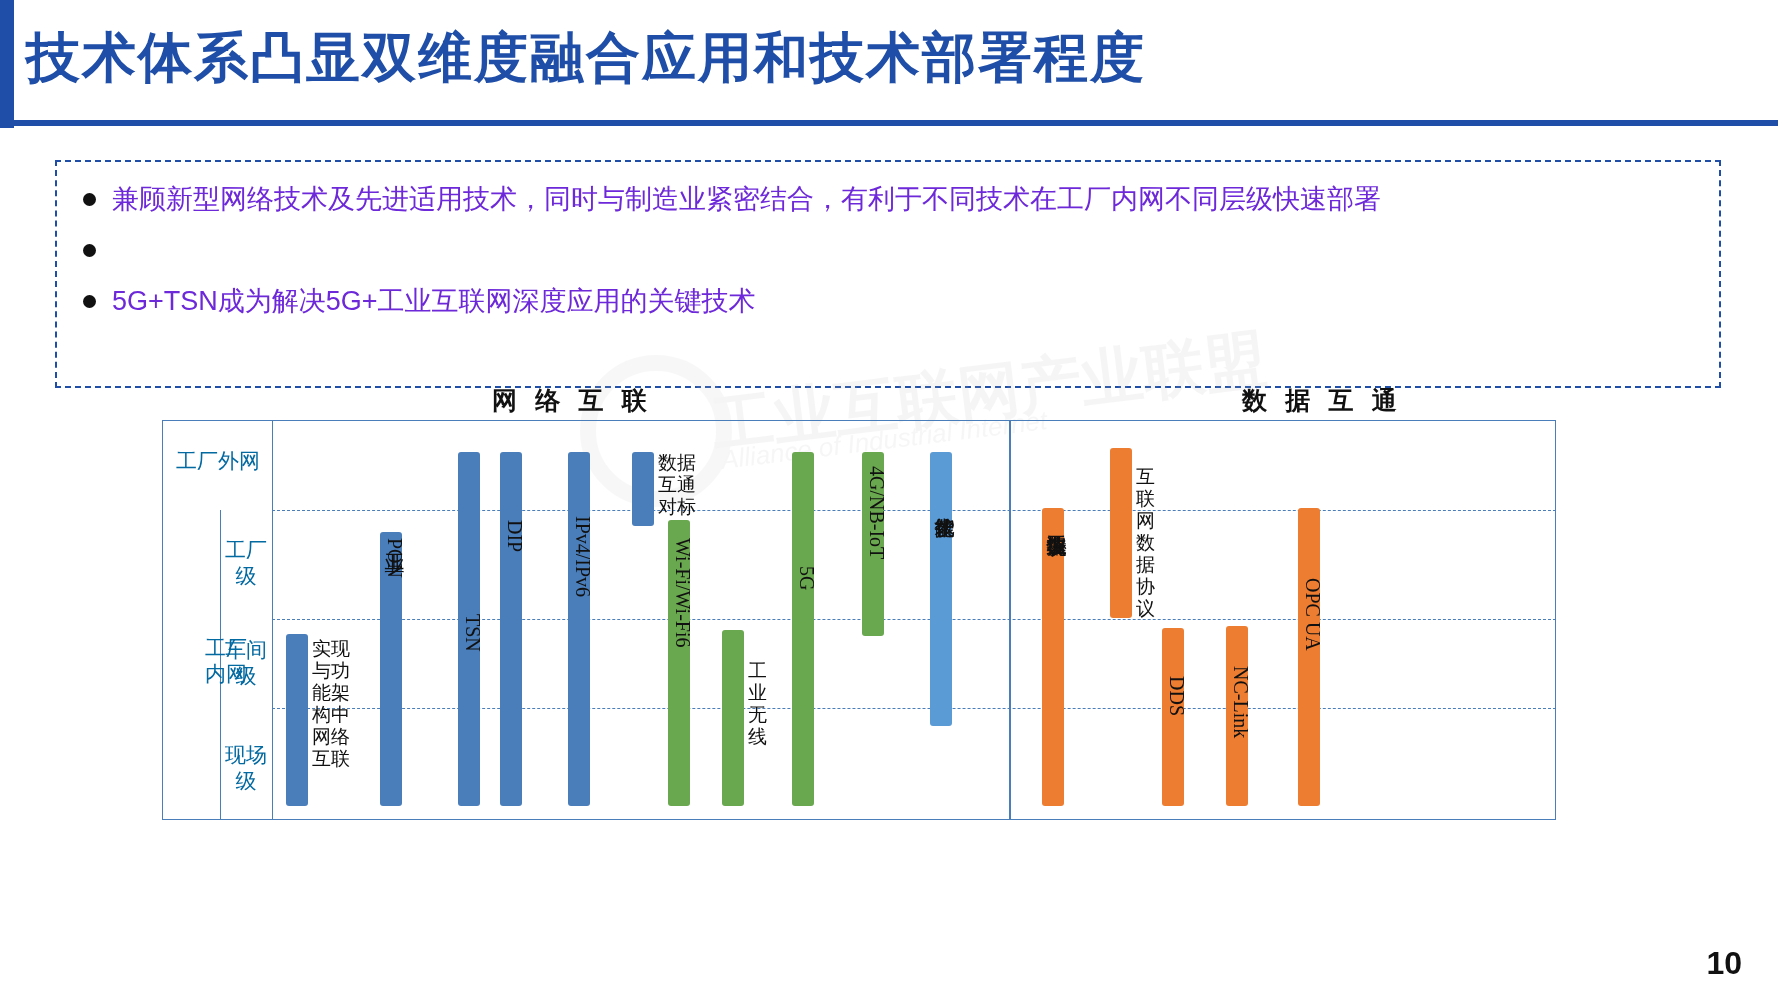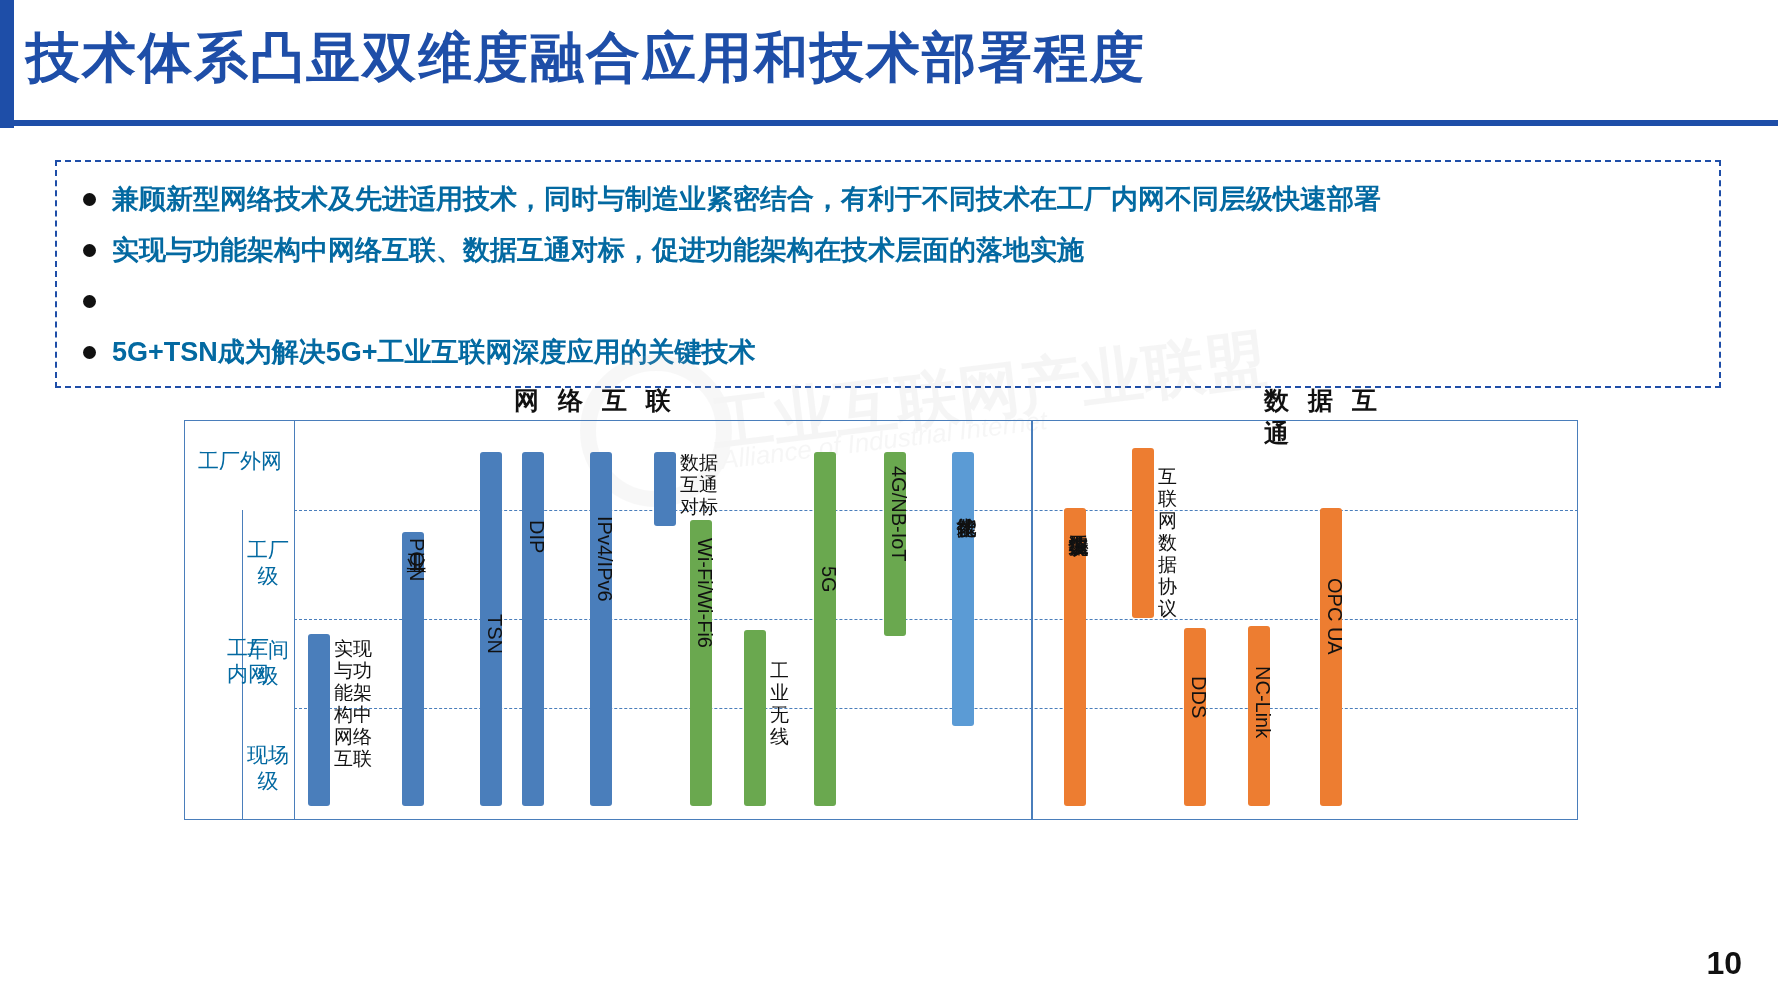--- a/index.html
+++ b/index.html
@@ -34,21 +34,21 @@
     display:flex;align-items:flex-start;
     margin:0 0 0 26px;
     height:51px;
   }
   .bullet-list{padding-top:20px;}
   .dot{
     width:13px;height:13px;border-radius:50%;background:#111;
     margin-top:11px;margin-right:16px;flex:0 0 auto;
   }
   .bullet-text{
-    font-size:27px;font-weight:bold;color:#0369a1;line-height:34px;white-space:nowrap;
+    font-size:27px;font-weight:normal;color:#6d28d9;line-height:34px;white-space:nowrap;
   }
   
   .watermark{
     position:absolute;left:560px;top:255px;width:640px;height:400px;
     opacity:.13;pointer-events:none;
   }
   .wm-text{
     position:absolute;left:150px;top:95px;
     font-size:62px;font-weight:bold;color:#b9b9b9;white-space:nowrap;
     transform:rotate(-7deg);
@@ -57,21 +57,21 @@
     position:absolute;left:160px;top:170px;
     font-size:26px;color:#bdbdbd;white-space:nowrap;
     transform:rotate(-7deg);font-style:italic;
   }
   .wm-gear{
     position:absolute;left:20px;top:100px;width:120px;height:120px;
     border:16px solid #c9c9c9;border-radius:50%;
   }
   
   .chart{
-    position:absolute;left:184px;top:420px;width:1242px;height:416px;
+    position:absolute;left:162px;top:420px;width:1242px;height:416px;font-family:Liberation Serif, serif;
   }
   .group-head{
     position:absolute;font-size:25px;font-weight:bold;color:#111;letter-spacing:6px;
     top:-36px;
   }
   .panel{
     position:absolute;border:1px solid #4a7ebb;box-sizing:border-box;background:transparent;
   }
   .panel-left{left:0;top:0;width:848px;height:400px;}
   .panel-right{left:848px;top:0;width:546px;height:400px;}
@@ -108,24 +108,20 @@
 </div>
 
 <div class="bullet-box">
   <div class="bullet-list">
     <div class="bullet-row">
       <div class="dot"></div>
       <div class="bullet-text">兼顾新型网络技术及先进适用技术，同时与制造业紧密结合，有利于不同技术在工厂内网不同层级快速部署</div>
     </div>
     <div class="bullet-row">
       <div class="dot"></div>
-      <div class="bullet-text">实现与功能架构中网络互联、数据互通对标，促进功能架构在技术层面的落地实施</div>
-    </div>
-    <div class="bullet-row">
-      <div class="dot"></div>
     </div>
     <div class="bullet-row">
       <div class="dot"></div>
       <div class="bullet-text">5G+TSN成为解决5G+工业互联网深度应用的关键技术</div>
     </div>
   </div>
 </div>
 
 <div class="watermark">
   <div class="wm-gear"></div>

